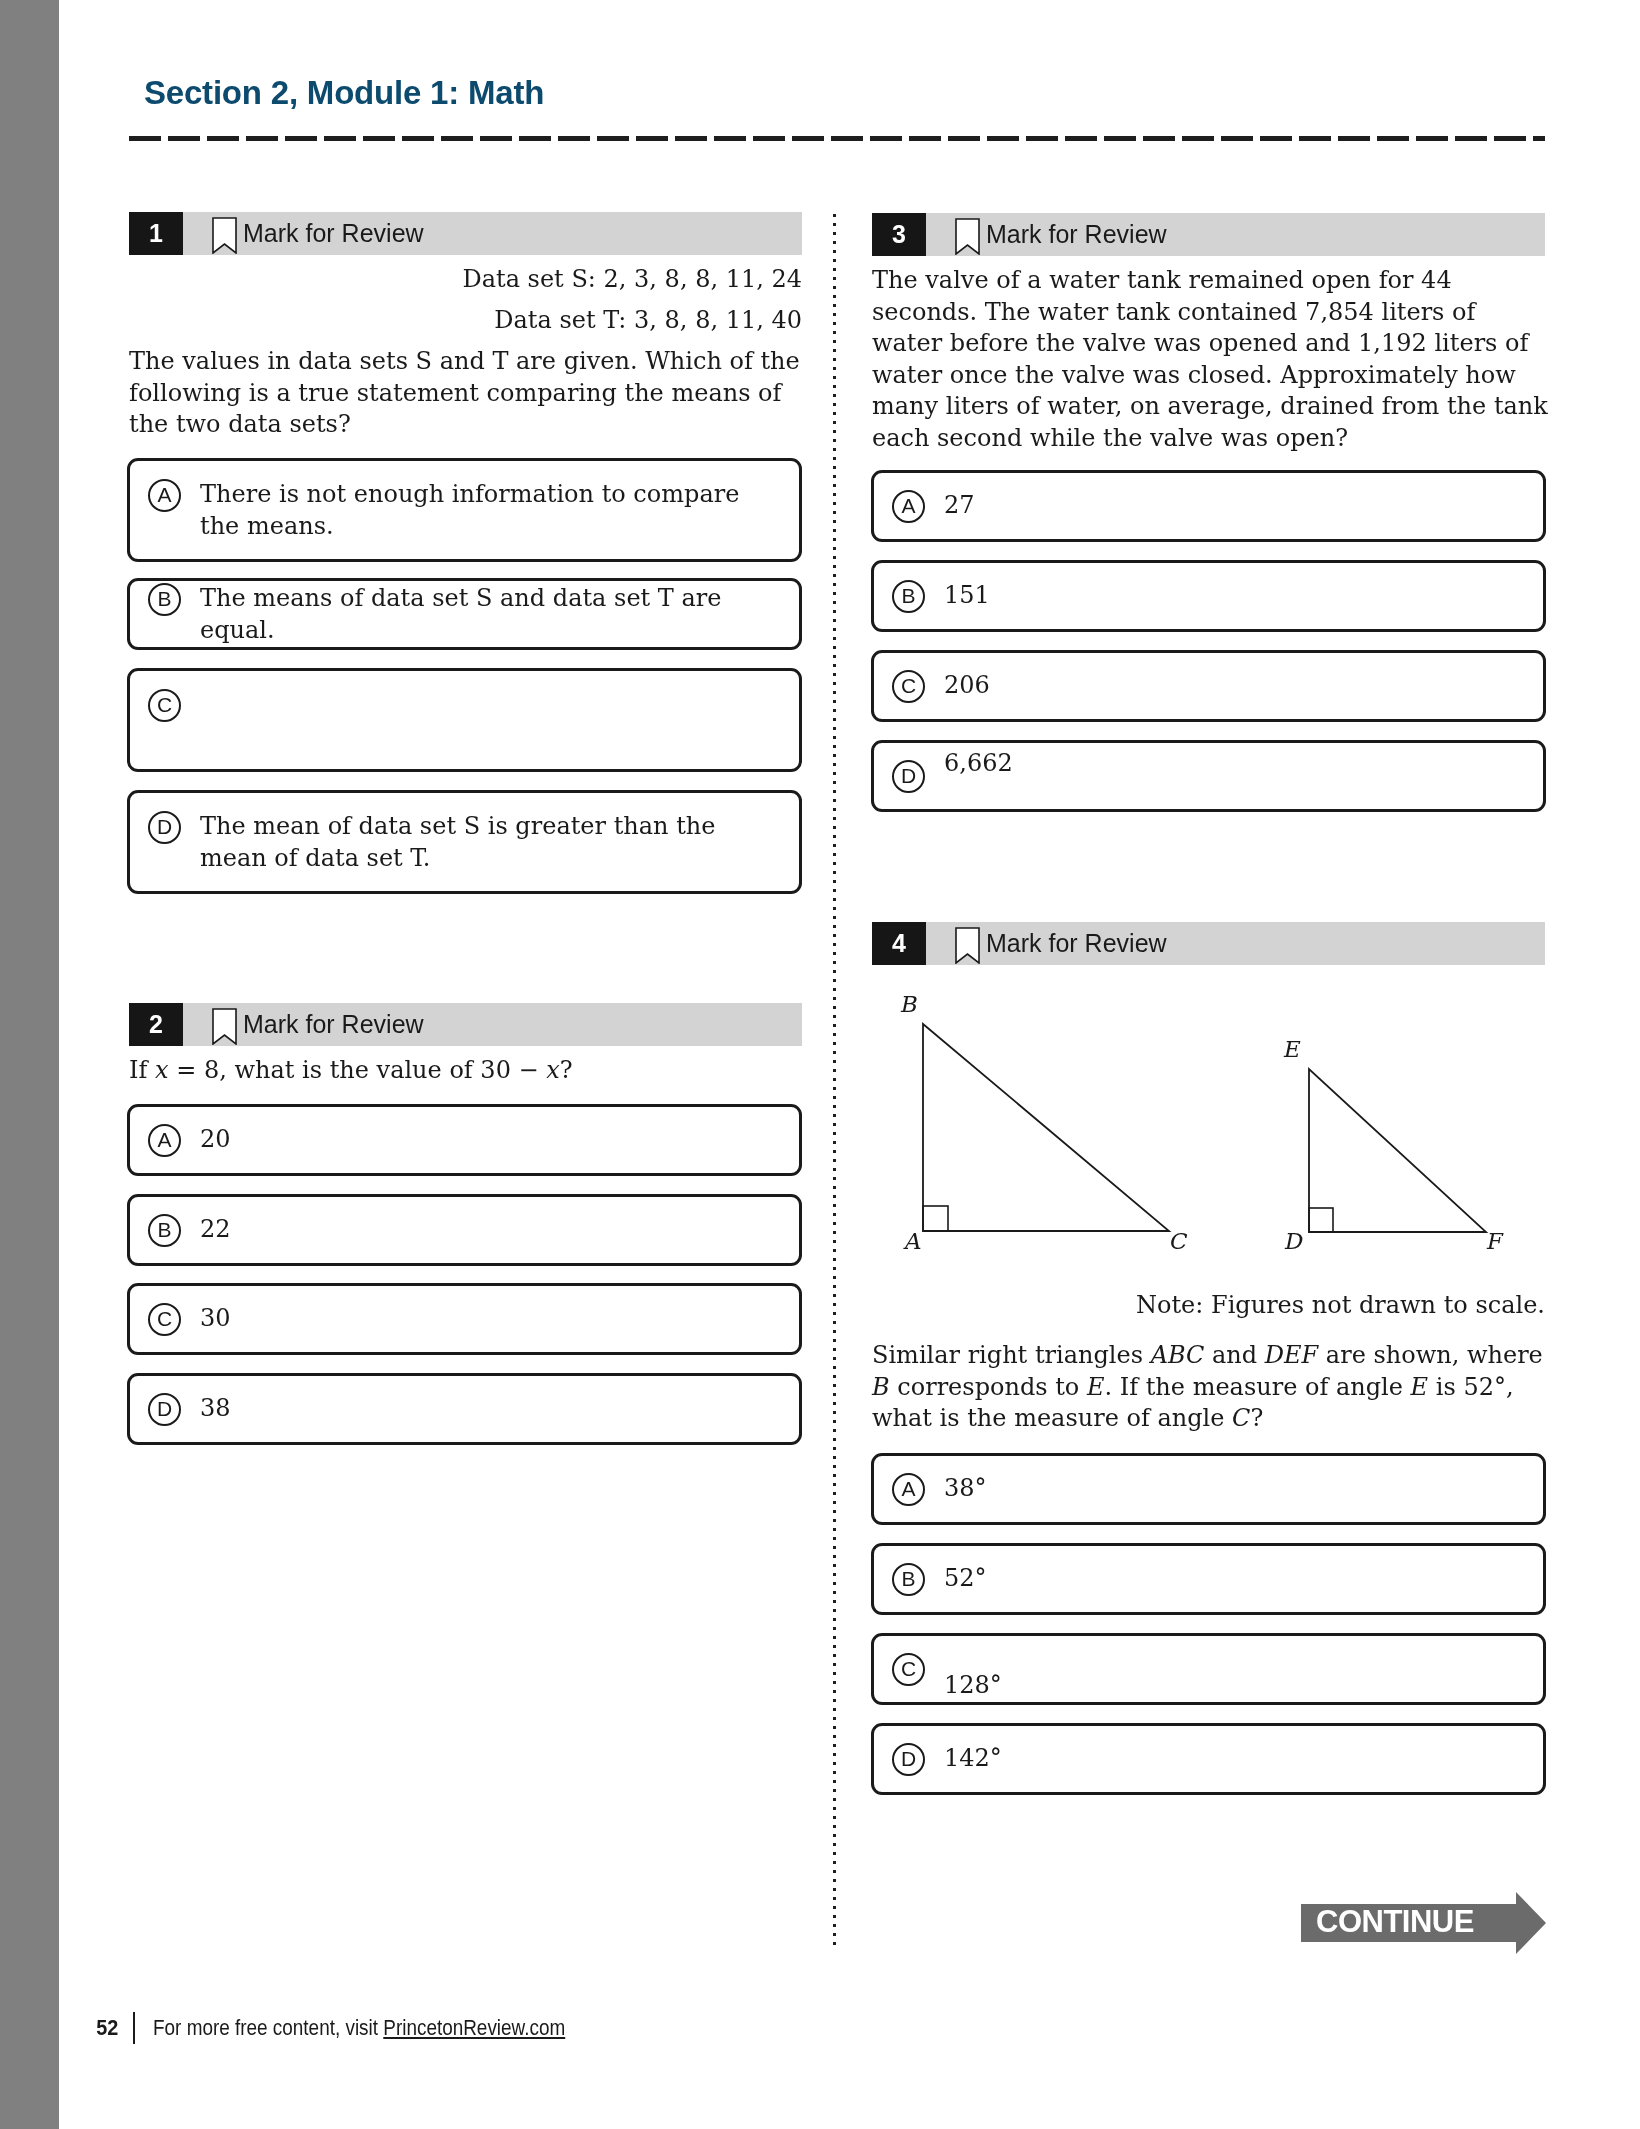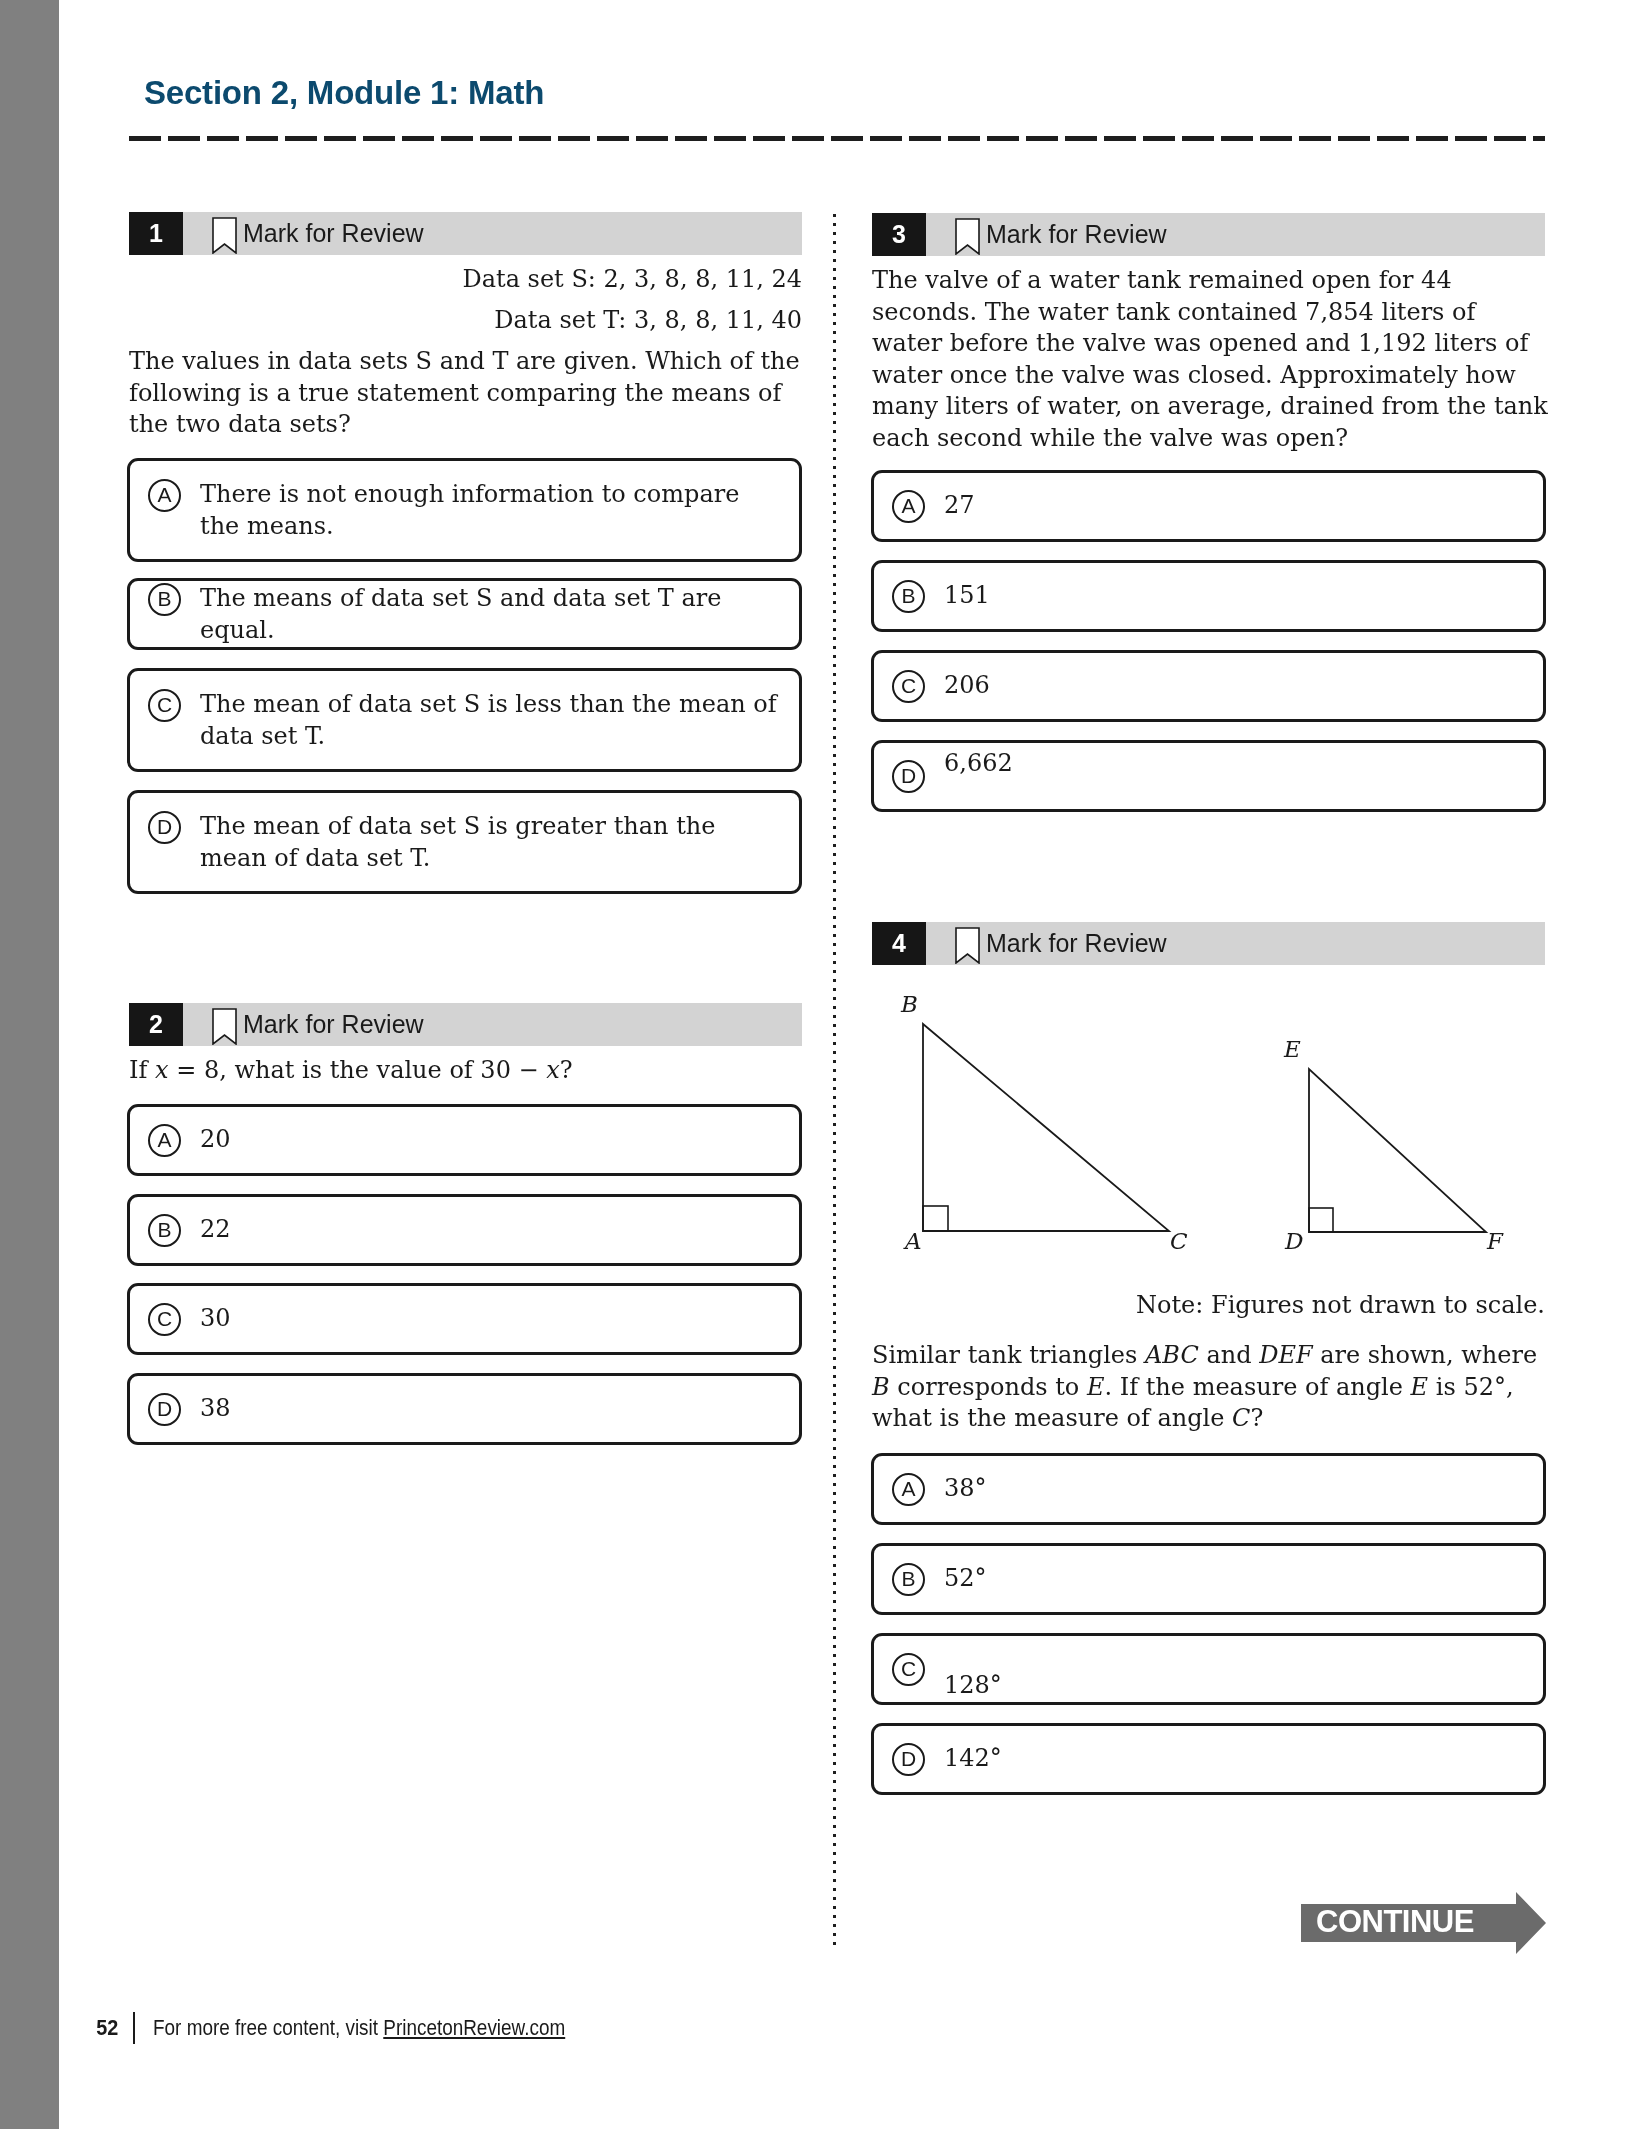--- a/index.html
+++ b/index.html
@@ -90,21 +90,20 @@
 <div class="option" style="left:127px; top:458px; width:675px; height:104px;">
   <span class="opt-letter" style="top: 18px;">A</span>
   <span class="opt-text" style="top: 18px;">There is not enough information to compare the means.</span>
 </div>
 <div class="option" style="left:127px; top:578px; width:675px; height:72px;">
   <span class="opt-letter" style="top: 2px;">B</span>
   <span class="opt-text" style="top: 2px;">The means of data set S and data set T are equal.</span>
 </div>
 <div class="option" style="left:127px; top:668px; width:675px; height:104px;">
   <span class="opt-letter" style="top: 18px;">C</span>
-  <span class="opt-text" style="top: 18px;">The mean of data set S is less than the mean of data set T.</span>
 </div>
 <div class="option" style="left:127px; top:790px; width:675px; height:104px;">
   <span class="opt-letter" style="top: 18px;">D</span>
   <span class="opt-text" style="top: 18px;">The mean of data set S is greater than the mean of data set T.</span>
 </div>
 
 <div class="q-header" style="left:129px; top:1003px; width:673px;">
   <div class="q-num">2</div>
   <svg class="bookmark" viewBox="0 0 25 37">
       <path d="M1 1 H24 V36 L12.5 27 L1 36 Z" fill="#ffffff" stroke="#1a1a1a" stroke-width="1.6"></path>
@@ -180,21 +179,21 @@
   <span class="fig-label" style="left:33px; top:243px;">A</span>
   <span class="fig-label" style="left:298px; top:243px;">C</span>
   <span class="fig-label" style="left:412px; top:51px;">E</span>
   <span class="fig-label" style="left:413px; top:243px;">D</span>
   <span class="fig-label" style="left:615px; top:243px;">F</span>
 </div>
 
 <div class="text center" style="left:872px; top:1290px; width:673px;">Note: Figures not drawn to scale.</div>
 
 <div class="text" style="left:872px; top:1340px; width:676px;">
-  <span>Similar tank triangles </span><span class="it">ABC</span><span> and </span><span class="it">DEF</span><span> are shown, where </span><span class="it">B</span><span> corresponds to </span><span class="it">E</span><span>. If the measure of angle </span><span class="it">E</span><span> is 52°,</span><br><span>what is the measure of angle </span><span class="it">C</span><span>?</span>
+  <span>Similar right triangles </span><span class="it">ABC</span><span> and </span><span class="it">DEF</span><span> are shown, where </span><span class="it">B</span><span> corresponds to </span><span class="it">E</span><span>. If the measure of angle </span><span class="it">E</span><span> is 52°,</span><br><span>what is the measure of angle </span><span class="it">C</span><span>?</span>
 </div>
 
 <div class="option" style="left:871px; top:1453px; width:675px; height:72px;">
   <span class="opt-letter" style="top: 17px;">A</span>
   <span class="opt-text" style="top: 17px;">38°</span>
 </div>
 <div class="option" style="left:871px; top:1543px; width:675px; height:72px;">
   <span class="opt-letter" style="top: 17px;">B</span>
   <span class="opt-text" style="top: 17px;">52°</span>
 </div>

